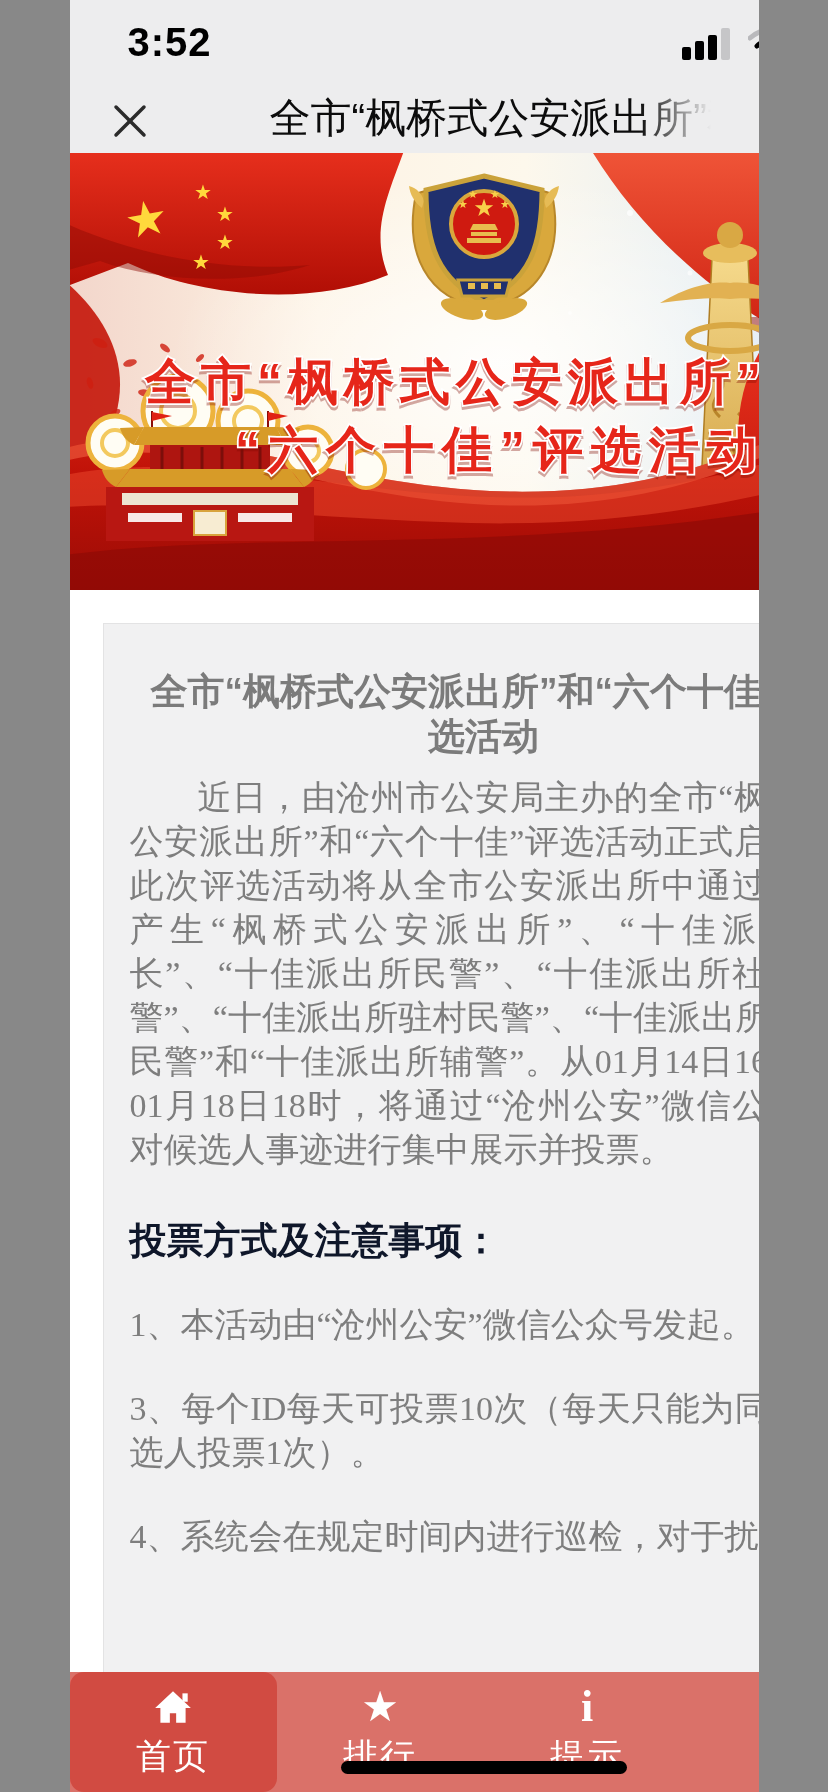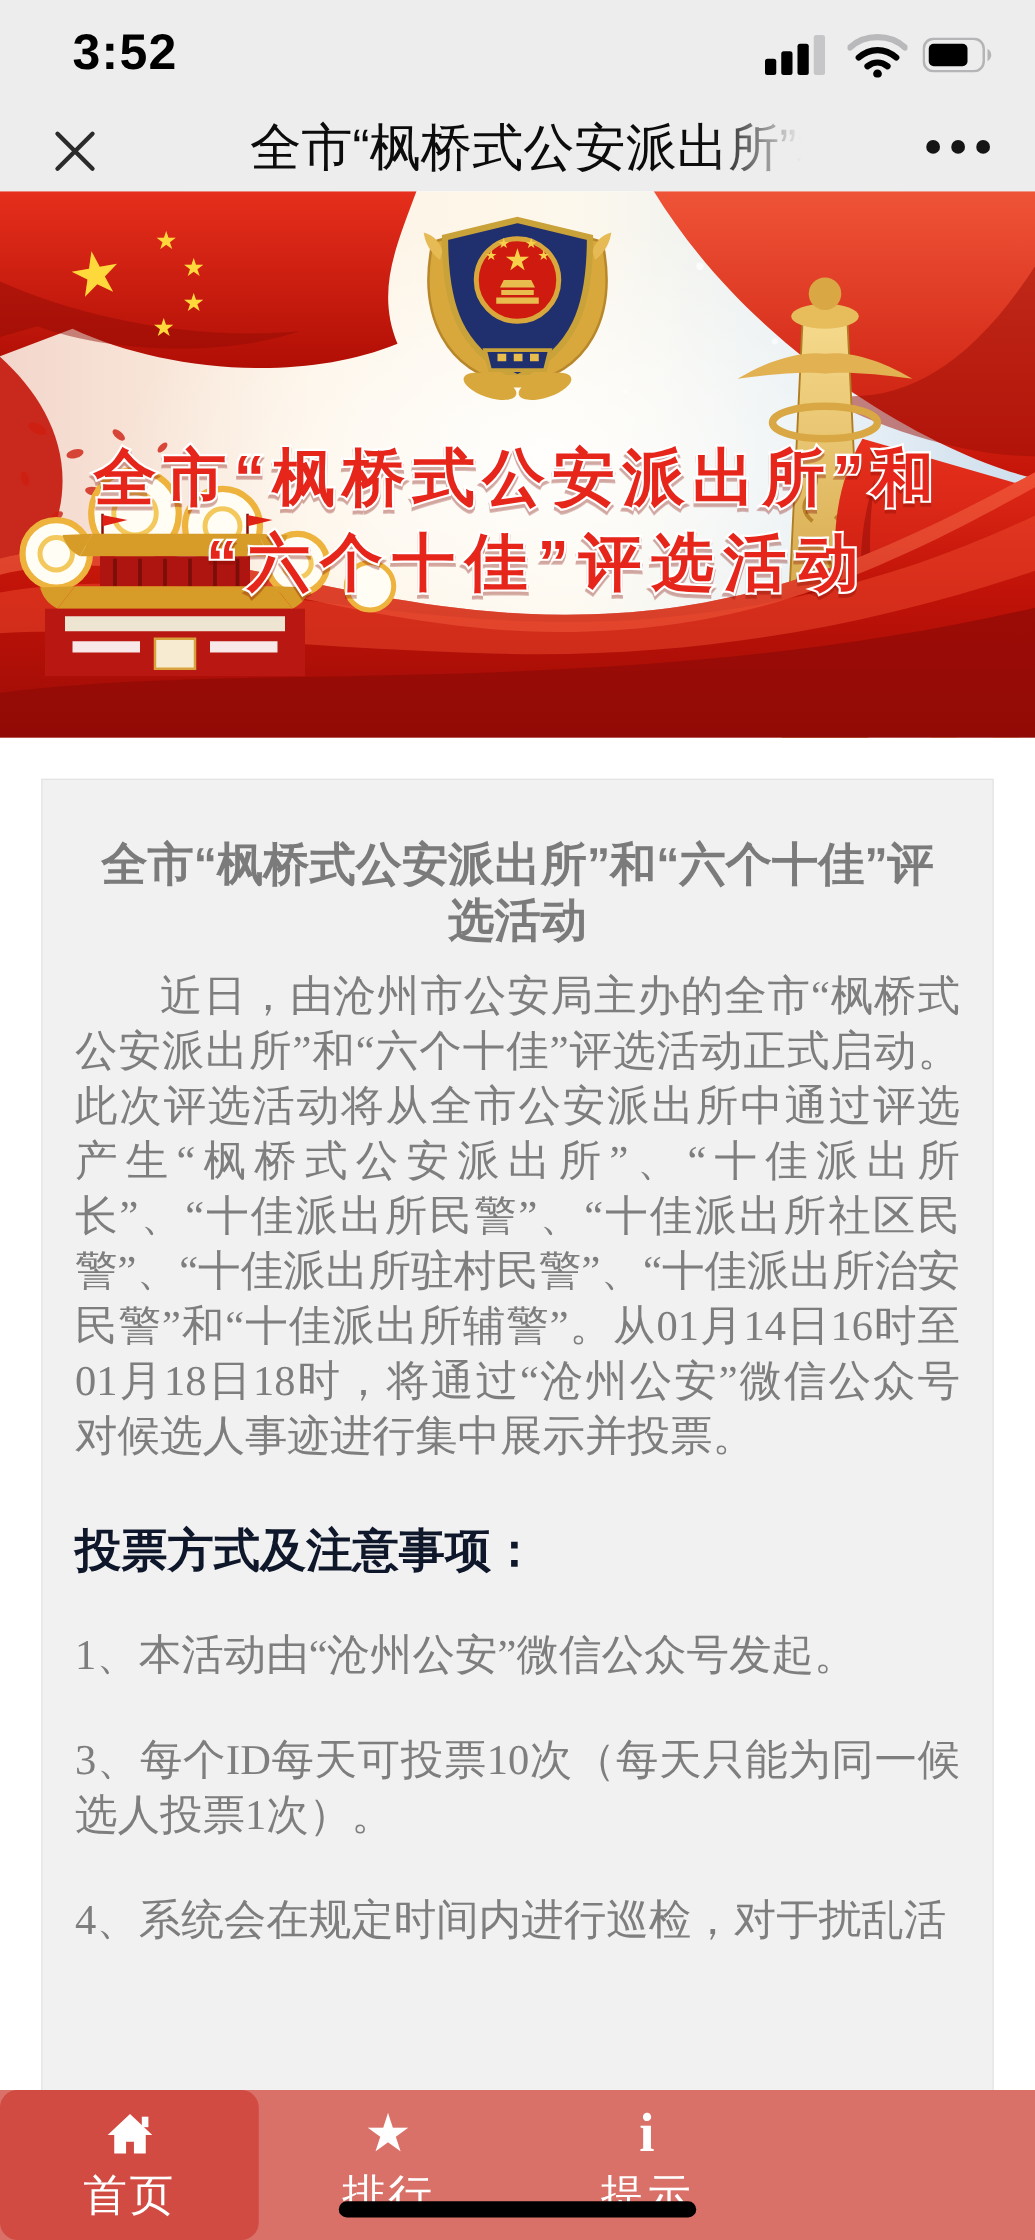--- a/index.html
+++ b/index.html
@@ -1,17 +1,17 @@
 <!DOCTYPE html>
 <html><head>
 <meta charset="utf-8">
 <style>
   html,body{margin:0;padding:0;background:#888;}
   .phone{
-    position:relative;width:828px;height:1792px;margin:0 auto;
+    position:relative;width:689px;height:1792px;margin:0 auto;
     background:#ffffff;overflow:hidden;
     font-family:"Liberation Sans","DejaVu Sans",sans-serif;
   }
   
   .status-bar{
     position:absolute;top:0;left:0;width:828px;height:88px;
     background:#ededee;z-index:30;
   }
   .status-time{
     position:absolute;left:58px;top:20px;font-size:40px;font-weight:700;

